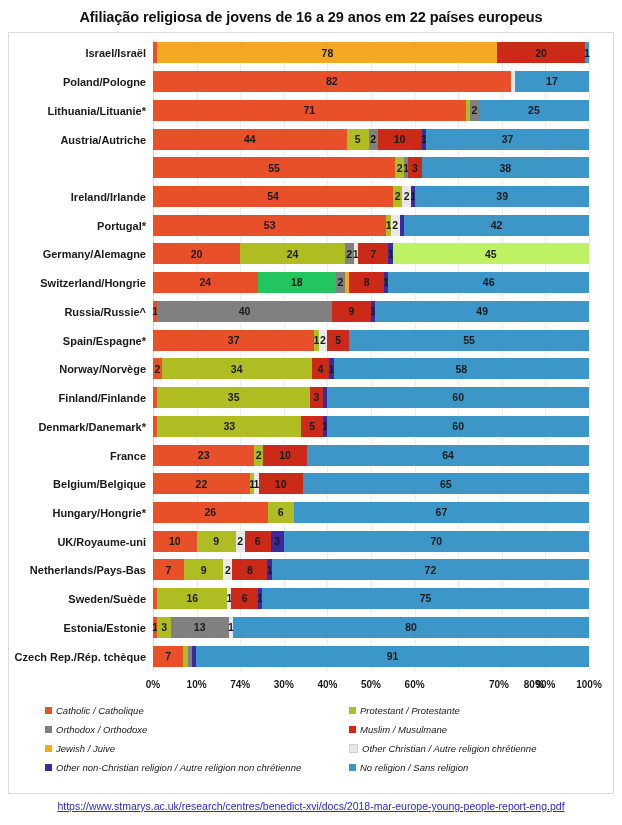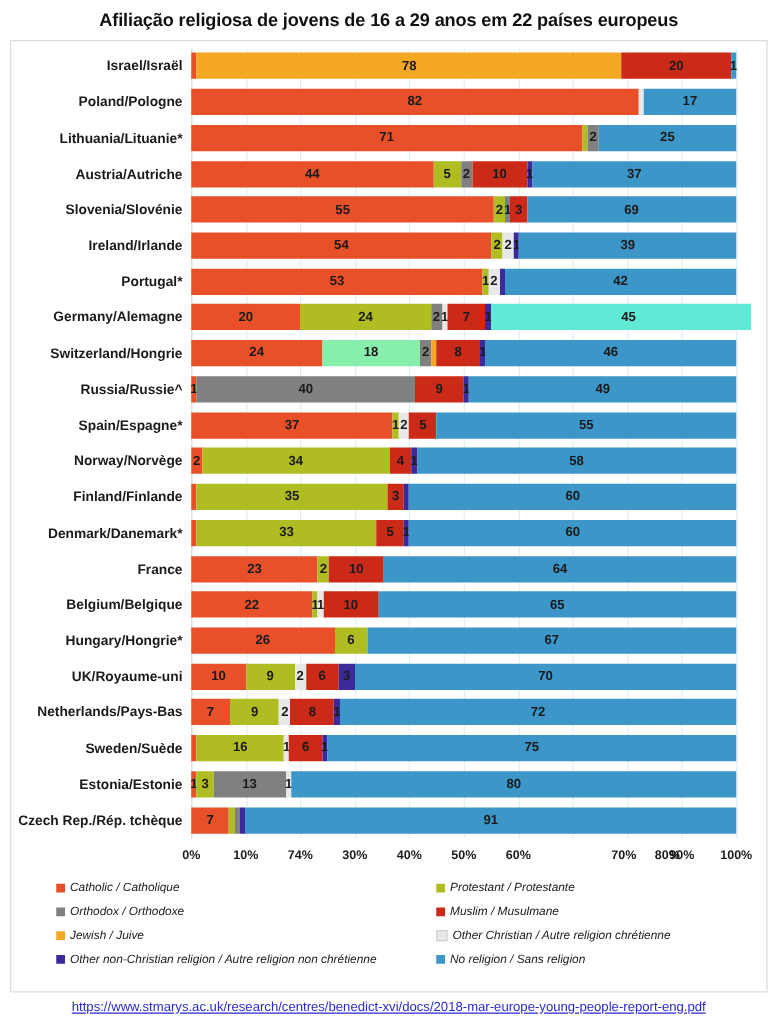--- a/index.html
+++ b/index.html
@@ -262,36 +262,35 @@
               </div>
               <div class="seg" style="background: rgb(58, 42, 155); flex: 0 0 1.0101%;">
                 <span class="val">1</span>
               </div>
               <div class="seg" style="background: rgb(60, 150, 200); flex: 0 0 37.3737%;">
                 <span class="val">37</span>
               </div>
             </div>
           </div>
           <div class="row" style="top: 115.273px;">
-            <div class="rowlabel">Slovenia/Slovénie</div>
             <div class="bar">
               <div class="seg" style="background: rgb(232, 80, 42); flex: 0 0 55.5556%;">
                 <span class="val">55</span>
               </div>
               <div class="seg" style="background: rgb(175, 189, 34); flex: 0 0 2.0202%;">
                 <span class="val">2</span>
               </div>
               <div class="seg" style="background: rgb(128, 128, 128); flex: 0 0 1.0101%;">
                 <span class="val">1</span>
               </div>
               <div class="seg" style="background: rgb(204, 42, 25); flex: 0 0 3.0303%;">
                 <span class="val">3</span>
               </div>
               <div class="seg" style="background: rgb(60, 150, 200); flex: 0 0 38.3838%;">
-                <span class="val">69</span>
+                <span class="val">38</span>
               </div>
             </div>
           </div>
           <div class="row" style="top: 144px;">
             <div class="rowlabel">Ireland/Irlande</div>
             <div class="bar">
               <div class="seg" style="background: rgb(232, 80, 42); flex: 0 0 55.102%;">
                 <span class="val">54</span>
               </div>
               <div class="seg" style="background: rgb(175, 189, 34); flex: 0 0 2.04082%;">
@@ -340,32 +339,32 @@
               </div>
               <div class="seg" style="background: rgb(232, 232, 232); flex: 0 0 1%;">
                 <span class="val">1</span>
               </div>
               <div class="seg" style="background: rgb(204, 42, 25); flex: 0 0 7%;">
                 <span class="val">7</span>
               </div>
               <div class="seg" style="background: rgb(58, 42, 155); flex: 0 0 1%;">
                 <span class="val">1</span>
               </div>
-              <div class="seg" style="background: #5eead4; flex: 0 0 45%; padding-left: 12px;">
+              <div class="seg" style="background: #bef264; flex: 0 0 45%;">
                 <span class="val">45</span>
               </div>
             </div>
           </div>
           <div class="row" style="top: 230.182px;">
             <div class="rowlabel">Switzerland/Hongrie</div>
             <div class="bar">
               <div class="seg" style="background: rgb(232, 80, 42); flex: 0 0 24%;">
                 <span class="val">24</span>
               </div>
-              <div class="seg" style="background: #86efac; flex: 0 0 18%;">
+              <div class="seg" style="background: #22c55e; flex: 0 0 18%;">
                 <span class="val">18</span>
               </div>
               <div class="seg" style="background: rgb(128, 128, 128); flex: 0 0 2%;">
                 <span class="val">2</span>
               </div>
               <div class="seg" style="background: rgb(244, 167, 34); flex: 0 0 1%;"></div>
               <div class="seg" style="background: rgb(204, 42, 25); flex: 0 0 8%;">
                 <span class="val">8</span>
               </div>
               <div class="seg" style="background: rgb(58, 42, 155); flex: 0 0 1%;">

